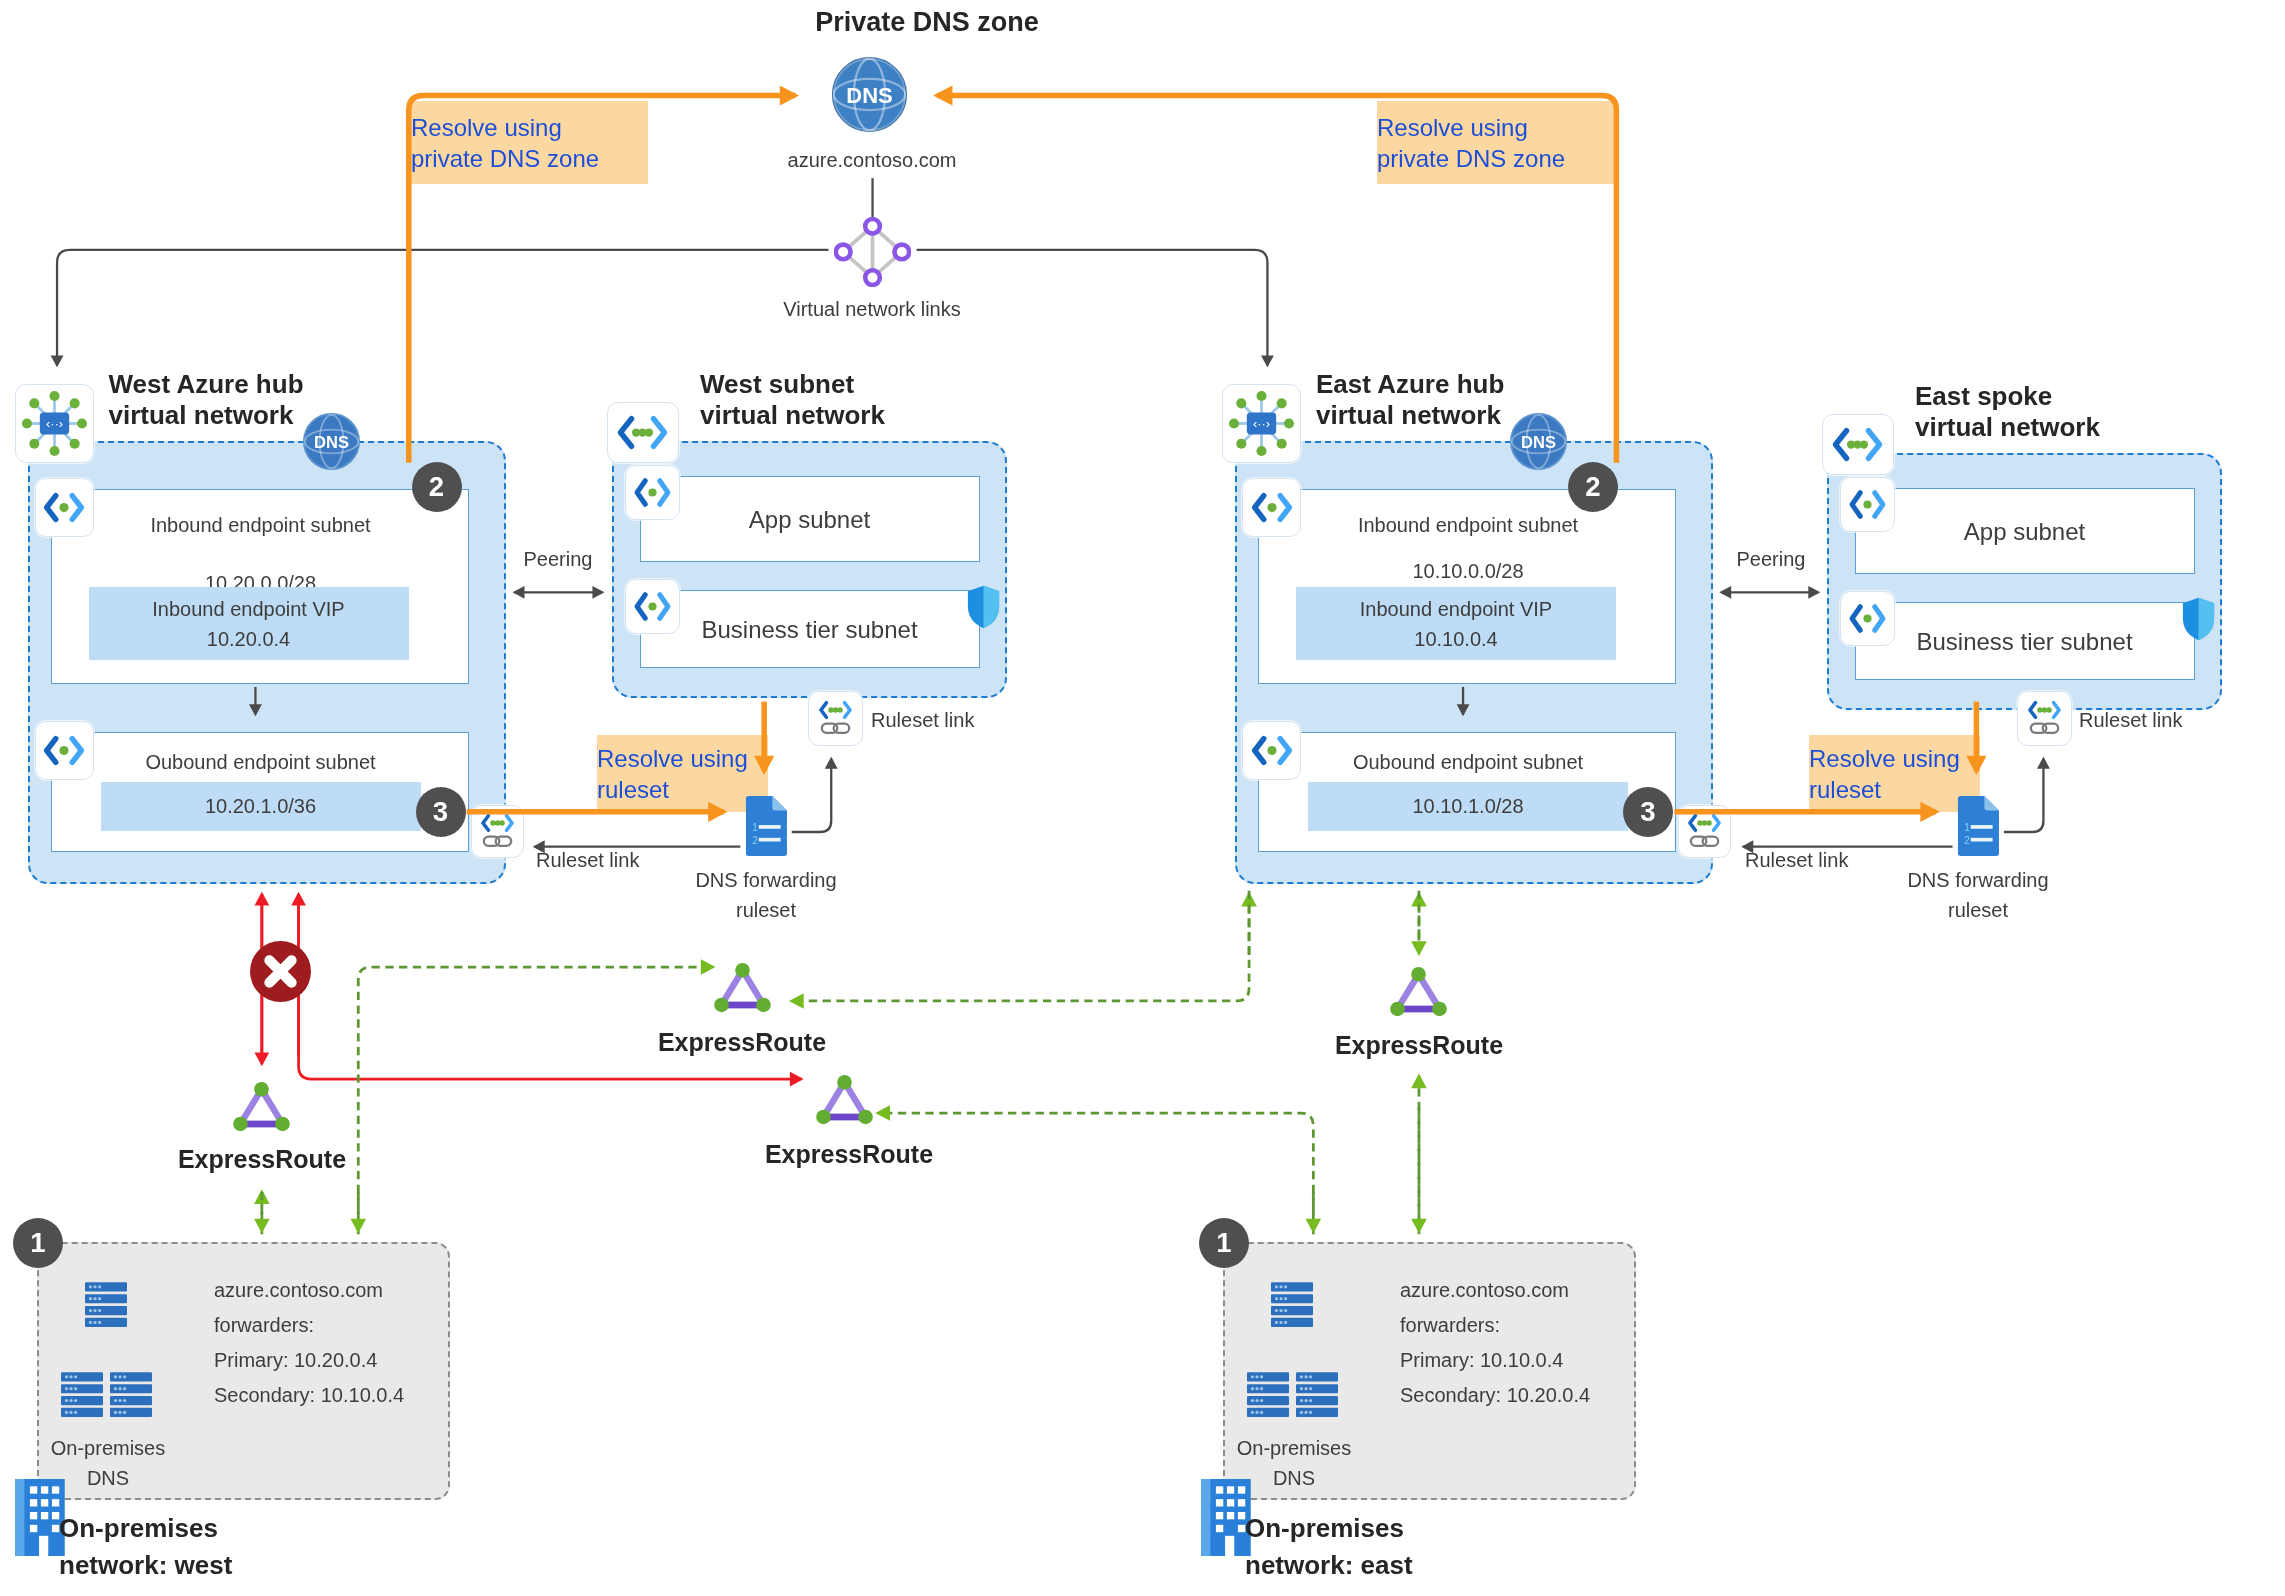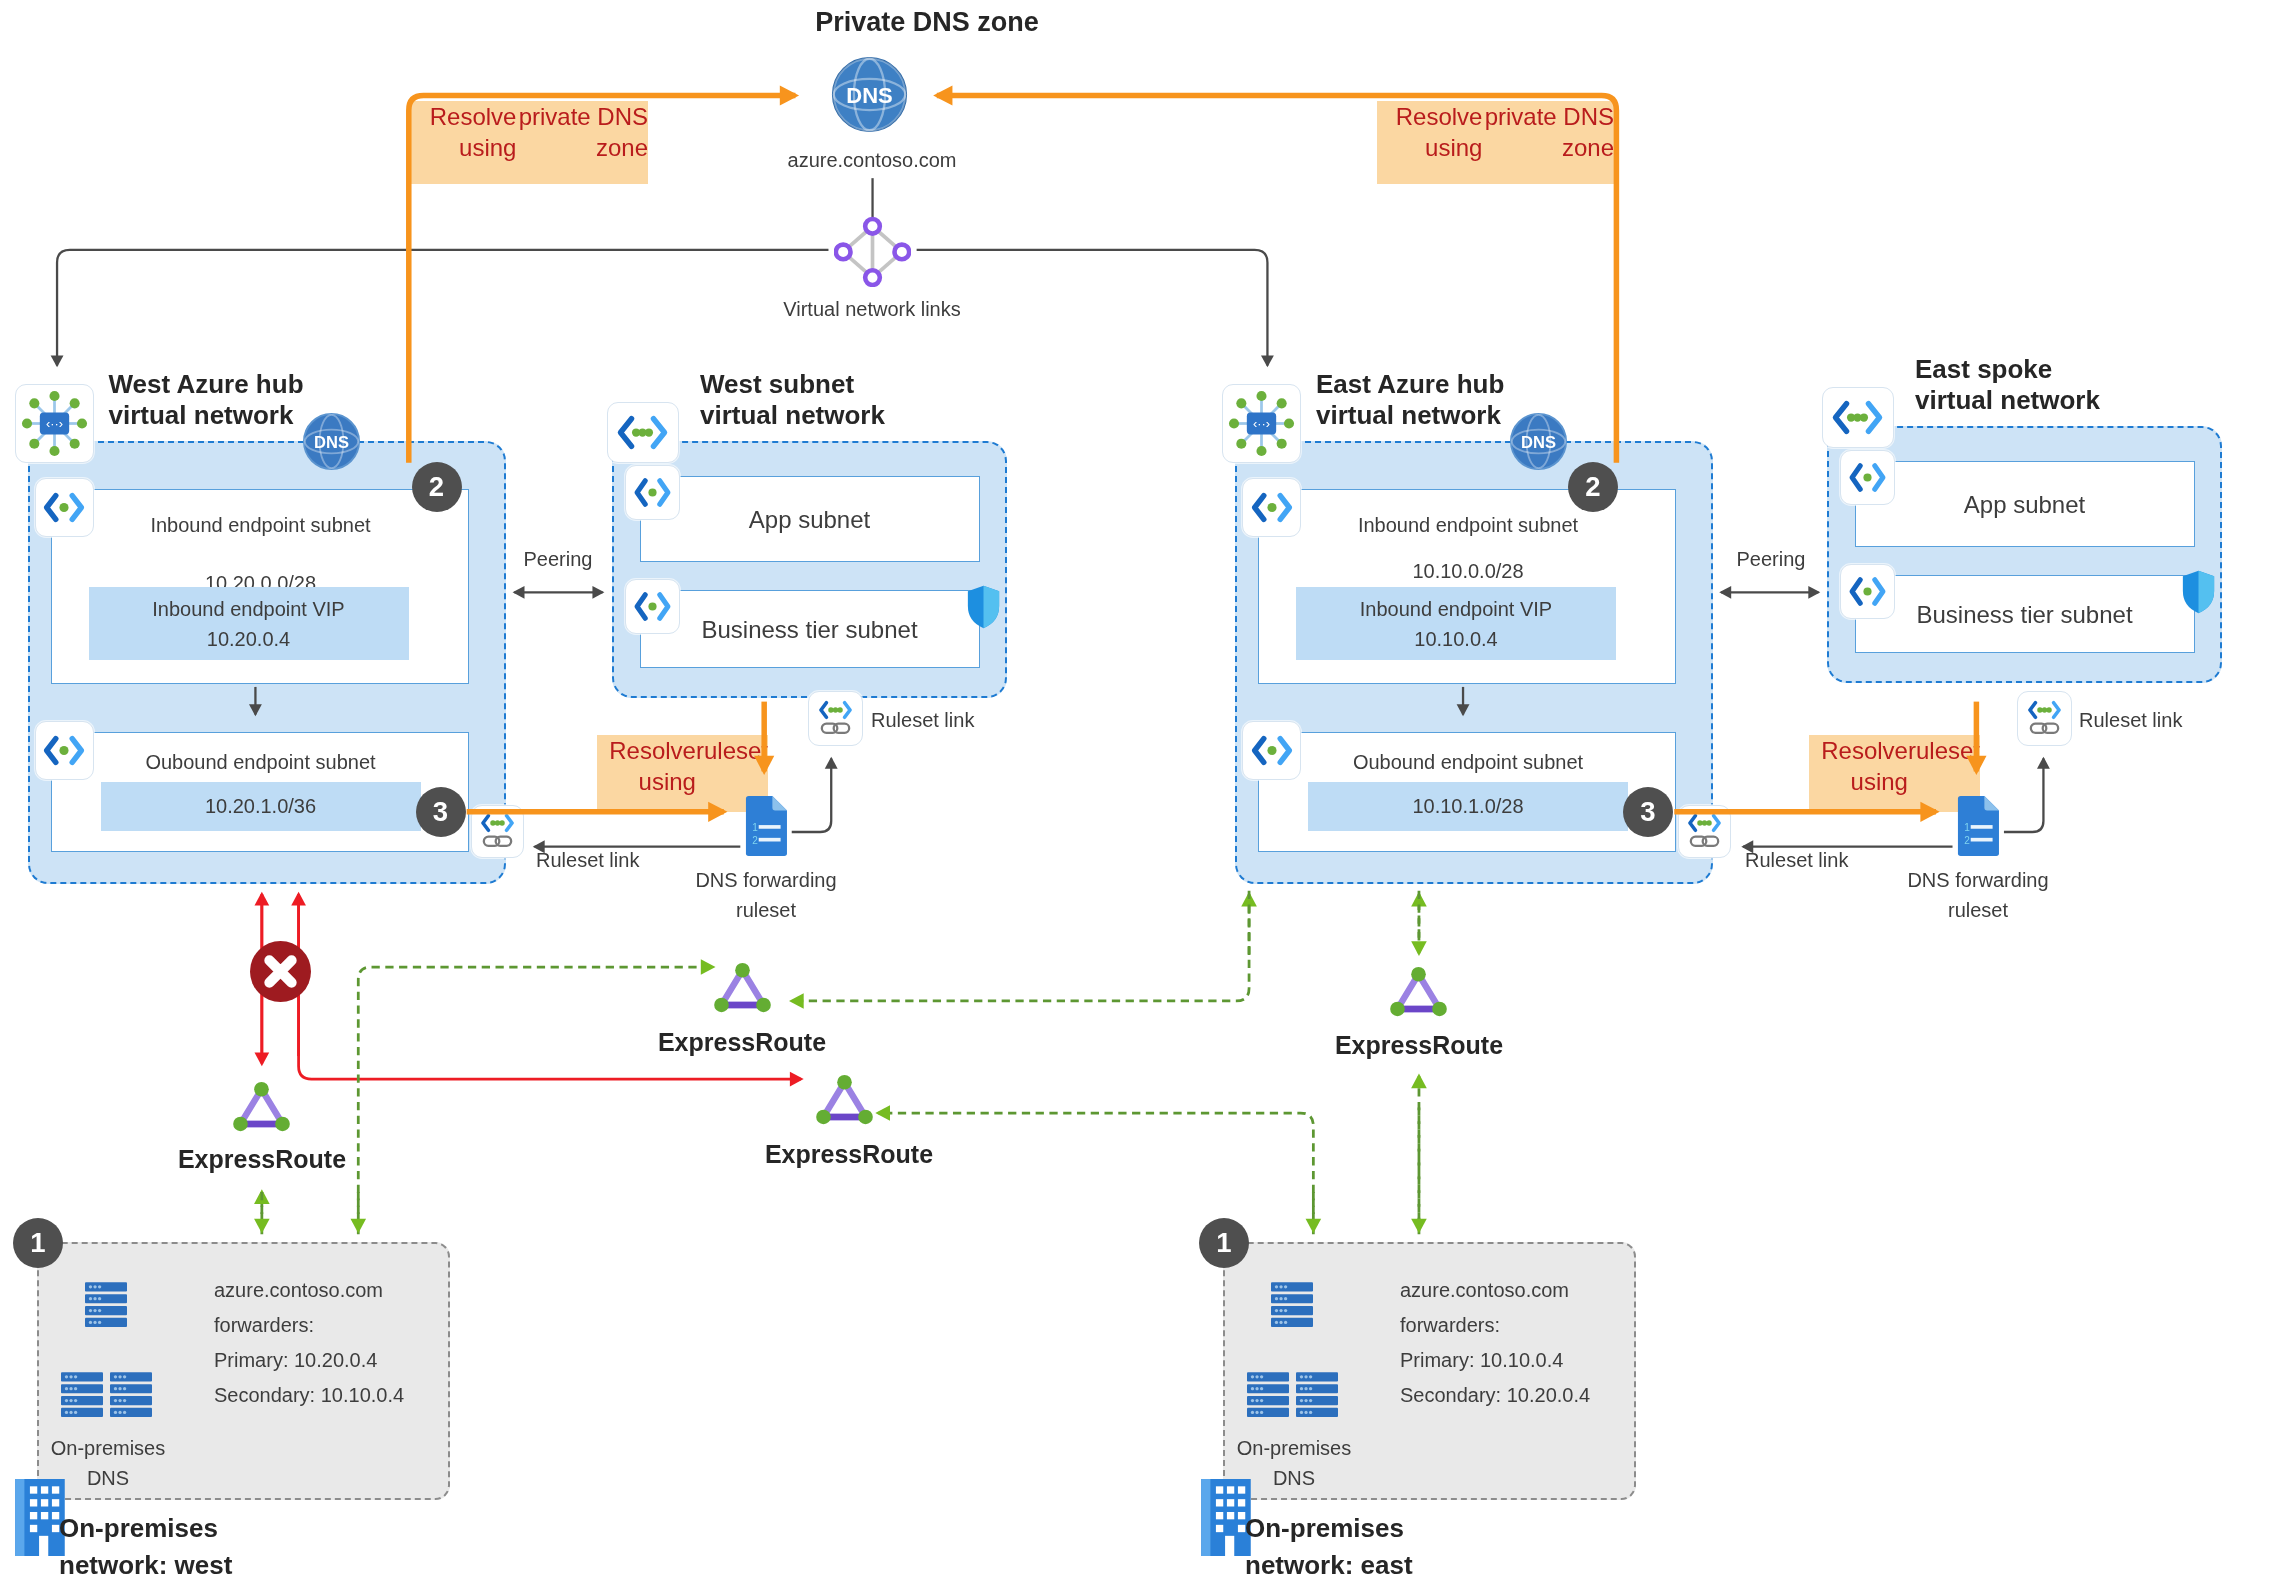--- a/index.html
+++ b/index.html
@@ -6,22 +6,22 @@
   .canvas{position:relative;width:2286px;height:1597px;background:#fff;
     font-family:"Liberation Sans",sans-serif;color:#3d3d3d;overflow:hidden;}
   .abs{position:absolute;}
   .ctr{transform:translateX(-50%);text-align:center;white-space:nowrap;}
   .t26{font-size:20px;line-height:30px;}
   .title28{font-size:26px;line-height:31px;font-weight:bold;color:#262626;white-space:nowrap;}
   .hubbox{background:#cde3f6;border:2.8px dashed #1e7bd2;border-radius:20px;box-sizing:border-box;}
   .whitebox{background:#fff;border:1.8px solid #58a0dc;box-sizing:border-box;}
   .strip{background:#bedcf5;}
   .opbox{background:#e9e9e9;border:2.8px dashed #8c8c8c;border-radius:14.7px;box-sizing:border-box;}
-  .callout{background:#fbd7a2;display:flex;flex-direction:row;justify-content:center;
-    text-align:right;font-size:24px;line-height:31px;color:#b91c1c;}
+  .callout{background:#fbd7a2;display:flex;flex-direction:column;justify-content:center;
+    text-align:left;font-size:24px;line-height:31px;color:#1d4ed8;}
   .nbadge{width:50px;height:50px;border-radius:50%;background:#4f4f4f;color:#fff;
     font-weight:bold;font-size:27.5px;display:flex;align-items:center;justify-content:center;}
   .iconcard{background:#fff;border:1.4px solid #d7e4f0;border-radius:11px;
     box-shadow:0 0 0 0.9px rgba(255,255,255,.6);display:flex;align-items:center;justify-content:center;}
   svg{display:block;}
   .conn{position:absolute;left:0;top:0;pointer-events:none;}
 </style>
 </head>
 <body>
 
@@ -244,21 +244,21 @@
         </svg>
     </div>
     <div class="abs" style="left:353px;top:143px">
       <svg width="37" height="46" viewBox="0 0 40 50">
         <path d="M20 2 L37 8 V24 Q37 41 20 48 Q3 41 3 24 V8 Z" fill="#1d8fe0"></path>
         <path d="M20 2 L37 8 V24 Q37 41 20 48 Z" fill="#54c0f0"></path>
       </svg>
     </div>
   </div>
 
-  <div class="abs" style="left:1827px;top:426px;width:395px;height:257px">
+  <div class="abs" style="left:1827px;top:453px;width:395px;height:257px">
     <div class="abs hubbox" style="inset:0"></div>
     <div class="abs title28" style="left:88px;top:-72px">
       <div>East spoke</div>
       <div>virtual network</div>
     </div>
     <div class="abs whitebox" style="left:27.5px;top:35px;width:340px;height:86px;text-align:center;line-height:86px;font-size:24px">App subnet</div>
     <div class="abs whitebox" style="left:27.5px;top:149px;width:340px;height:78px;text-align:center;line-height:78px;font-size:24px">Business tier subnet</div>
     <div class="abs iconcard" style="left:13px;top:24px;width:53px;height:53px">
       <svg width="39" height="29" viewBox="0 0 42 32">
           <path d="M13 3 L4 16 L13 29" fill="none" stroke="#1565c0" stroke-width="5.5" stroke-linecap="round" stroke-linejoin="round"></path>

